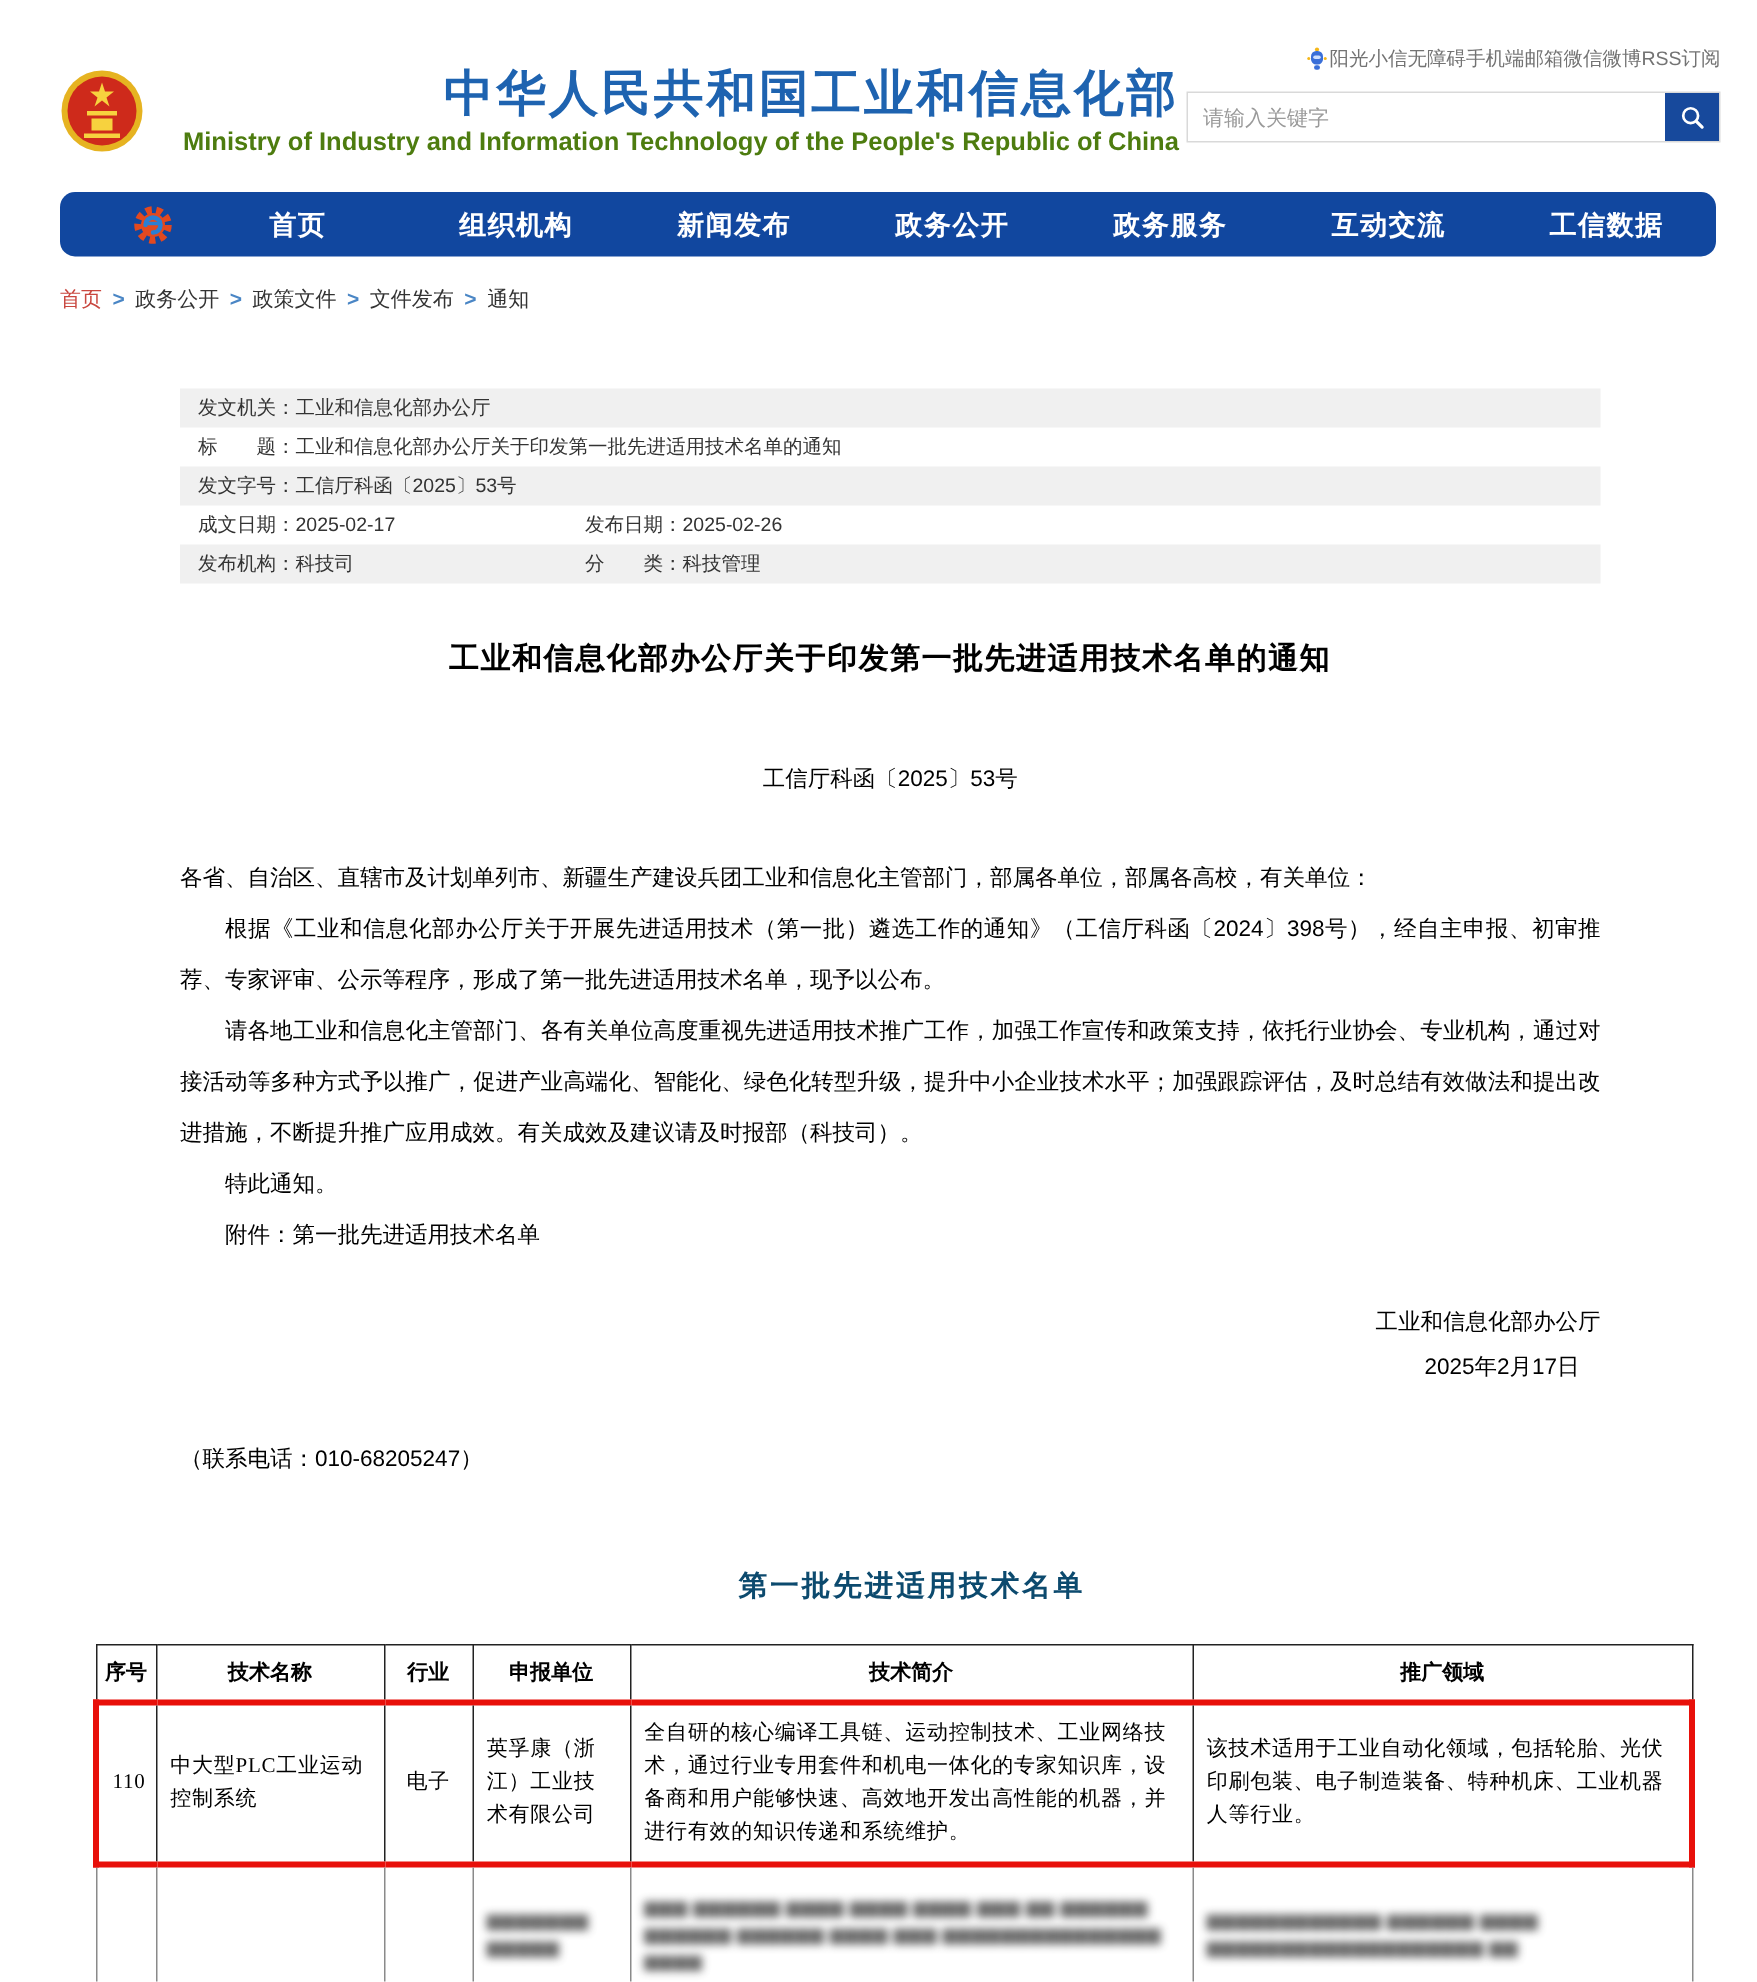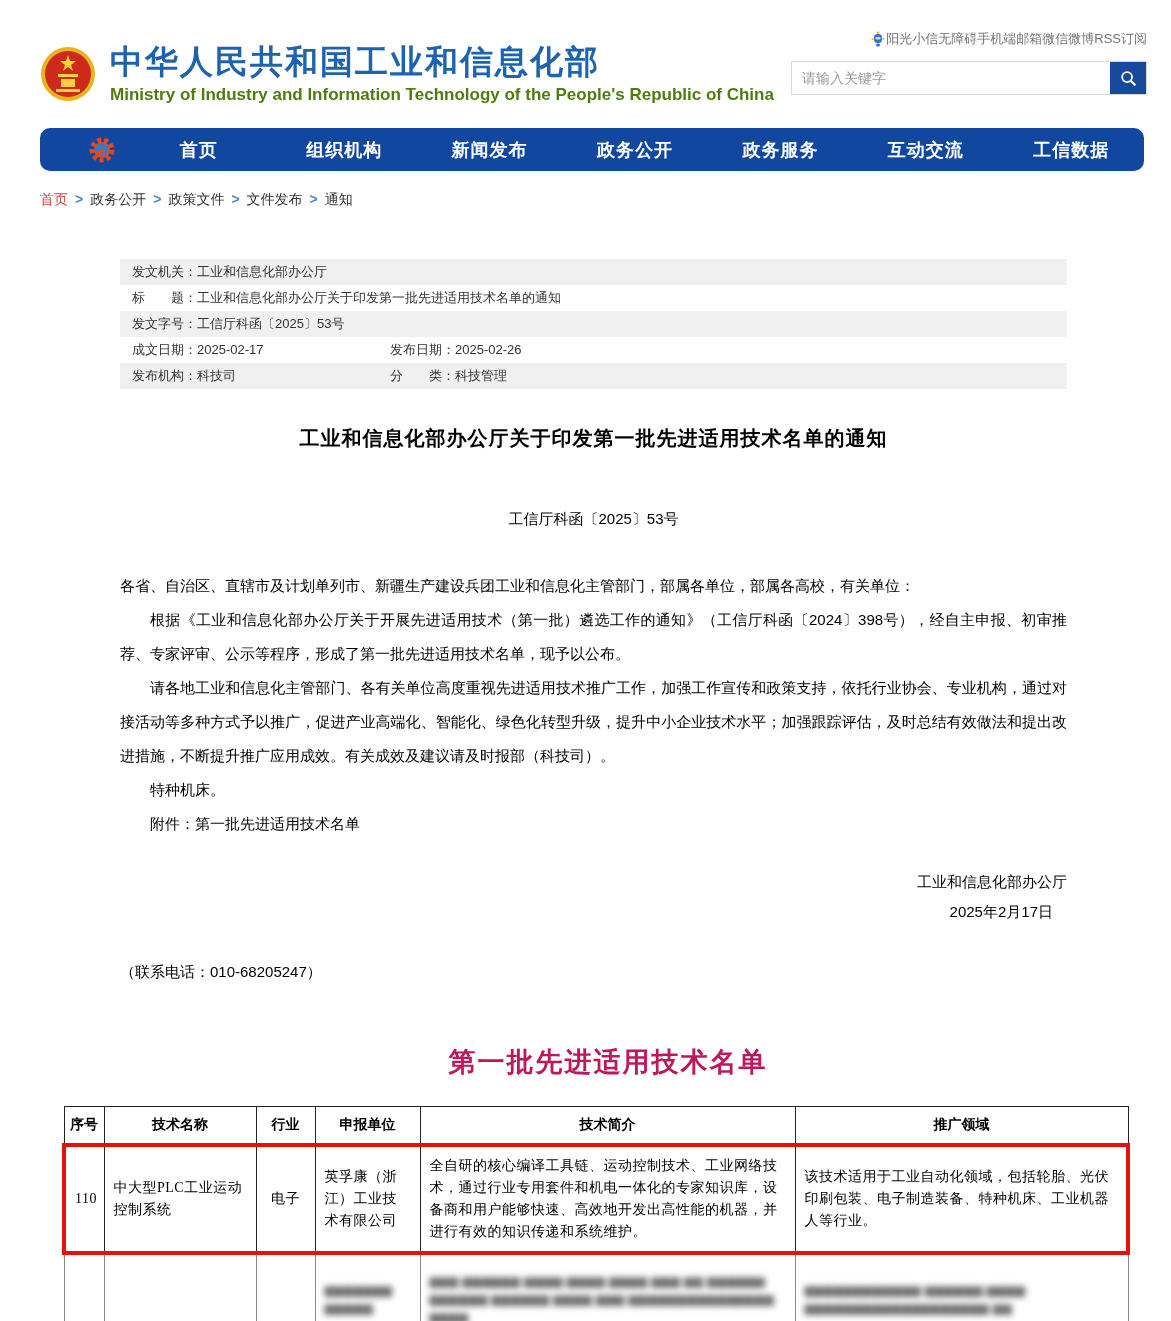--- a/index.html
+++ b/index.html
@@ -3,21 +3,21 @@
 <meta charset="utf-8">
 <style>
   * { box-sizing: border-box; margin: 0; padding: 0; }
   html,body { background:#fff; }
   body {
     width:1171px; height:1321px; margin:0 auto; position:relative; overflow:hidden;
     font-family:"Liberation Sans","DejaVu Sans",sans-serif; color:#333;
   }
   
   .header { display:flex; justify-content:space-between; padding:26px 24px 0 40px; height:122px; }
-  .brand { display:flex; align-items:center; gap:14px; }
+  .brand { display:flex; align-items:center; gap:26px;text-align:right; }
   .emblem { width:56px; height:56px; flex:0 0 auto; }
   .brand-cn { font-size:33px; font-weight:bold; color:#1e63b0; letter-spacing:2px; line-height:1.15; }
   .brand-en { font-size:17px; font-weight:bold; color:#4d7c0f; margin-top:4px; }
   .header-right { width:356px; padding-top:4px; }
   .quick-links { display:flex; align-items:center; justify-content:flex-end; font-size:13px; color:#737373; white-space:nowrap; }
   .quick-links .ql { cursor:pointer; }
   .mascot { width:16px; height:18px; display:inline-block; }
   .searchbar { margin-top:13px; display:flex; height:34px; border:1px solid #d9d9d9; background:#fff; }
   .search-input { flex:1; border:0; outline:none; padding:0 10px; font-size:14px; color:#0f766e; font-family:inherit; }
   .search-input::placeholder { color:#9a9a9a; }
@@ -43,21 +43,21 @@
   .doc-title { margin-top:36px; text-align:center; font-size:20px; font-weight:bold; color:#000; letter-spacing:1px; }
   .doc-number { margin-top:58px; text-align:center; font-size:15px; color:#000; }
   .para { font-size:15px; line-height:34px; color:#000; margin-top:0; text-align:justify; }
   .para.salutation { margin-top:40px; text-indent:0; }
   .para.indent { text-indent:2em; }
   .sig-block { margin-top:26px; text-align:right; font-size:15px; line-height:30px; color:#000; }
   .sig-date { padding-right:14px; }
   .contact { margin-top:36px; font-size:15px; color:#000; }
   
   .attach-title { margin-top:62px; text-align:center; font-family:"Liberation Serif","DejaVu Serif",serif;
-                  font-size:27px; font-weight:bold; color:#be185d; letter-spacing:2px;margin-left:45px; }
+                  font-size:19px; font-weight:bold; color:#0c4a6e; letter-spacing:2px;margin-left:45px; }
   table.tech { margin:26px 0 0 62px; width:1064px; border-collapse:collapse; table-layout:fixed; }
   table.tech th { border:1px solid #222; font-size:14px; font-weight:bold; color:#000; padding:9px 4px; text-align:center;
                   font-family:"Liberation Sans","DejaVu Sans",sans-serif; }
   table.tech td { border:1px solid #222; font-size:14px; color:#000; padding:8px 9px; line-height:22px;
                   font-family:"Liberation Serif","DejaVu Serif",serif; letter-spacing:0.5px; vertical-align:middle; }
   td.c { text-align:center; }
   tr.hl td { border-top:4px solid #e8100a; border-bottom:4px solid #e8100a; }
   tr.hl td:first-child { border-left:4px solid #e8100a; }
   tr.hl td:last-child  { border-right:4px solid #e8100a; }
   tr.blurred td { border-color:#8a8a8a; height:90px; vertical-align:middle; }
@@ -167,21 +167,21 @@
       </span>
     </div>
   </div>
 
   <div class="doc-title">工业和信息化部办公厅关于印发第一批先进适用技术名单的通知</div>
   <div class="doc-number">工信厅科函〔2025〕53号</div>
 
   <p class="para salutation">各省、自治区、直辖市及计划单列市、新疆生产建设兵团工业和信息化主管部门，部属各单位，部属各高校，有关单位：</p>
   <p class="para indent">根据《工业和信息化部办公厅关于开展先进适用技术（第一批）遴选工作的通知》（工信厅科函〔2024〕398号），经自主申报、初审推荐、专家评审、公示等程序，形成了第一批先进适用技术名单，现予以公布。</p>
   <p class="para indent">请各地工业和信息化主管部门、各有关单位高度重视先进适用技术推广工作，加强工作宣传和政策支持，依托行业协会、专业机构，通过对接活动等多种方式予以推广，促进产业高端化、智能化、绿色化转型升级，提升中小企业技术水平；加强跟踪评估，及时总结有效做法和提出改进措施，不断提升推广应用成效。有关成效及建议请及时报部（科技司）。</p>
-  <p class="para indent">特种机床。</p>
+  <p class="para indent">特此通知。</p>
   <p class="para indent">附件：第一批先进适用技术名单</p>
 
   <div class="sig-block">
     <div>工业和信息化部办公厅</div>
     <div class="sig-date">2025年2月17日</div>
   </div>
 
   <div class="contact">（联系电话：010-68205247）</div>
 </div>
 

